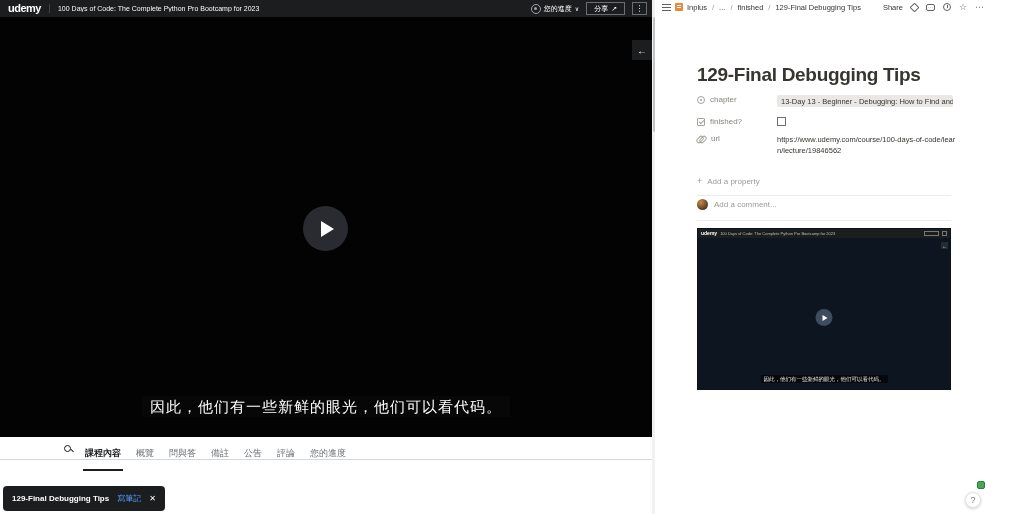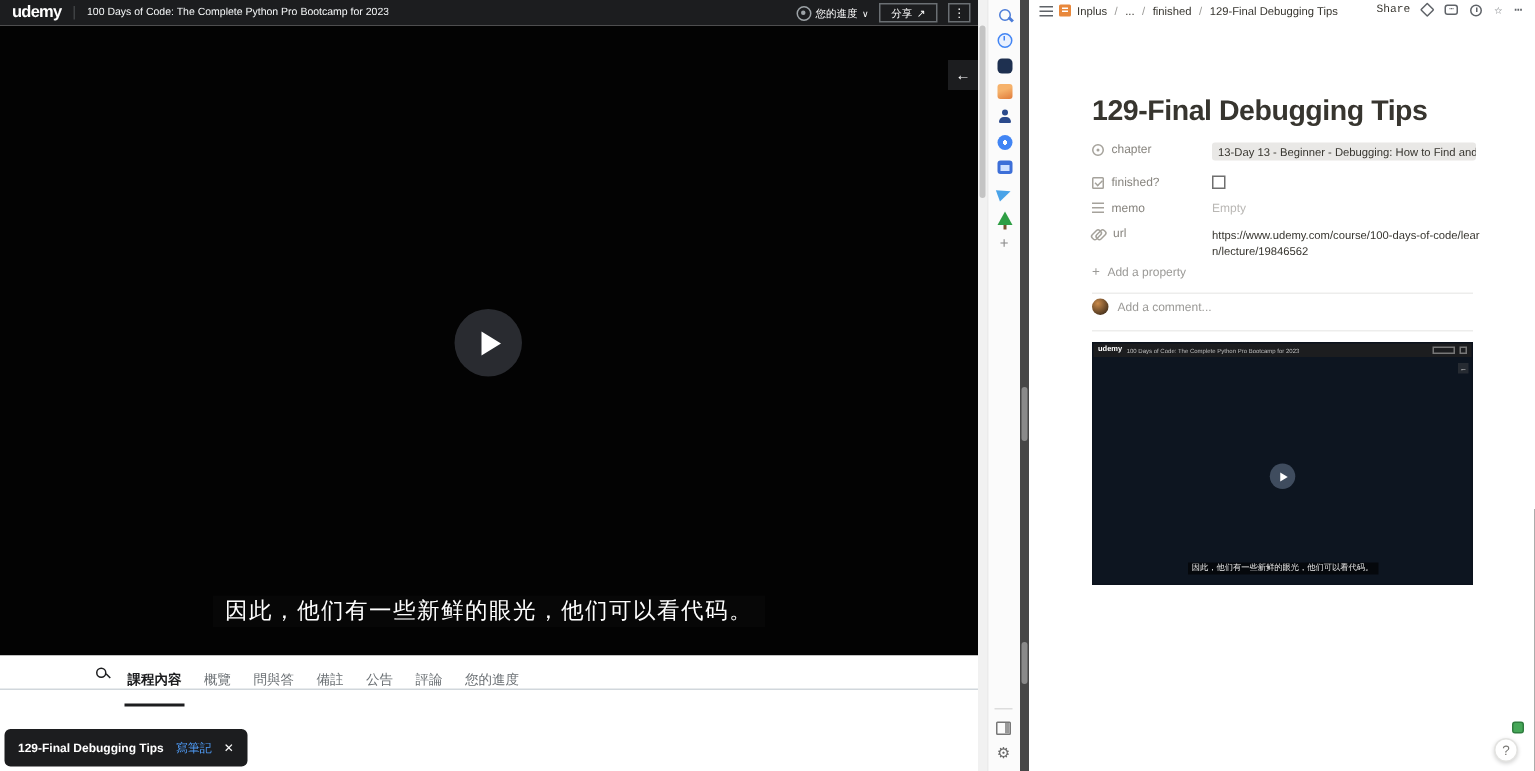--- a/index.html
+++ b/index.html
@@ -72,29 +72,29 @@
   .tb-bottom { position:absolute; left:658px; bottom:1px; width:22px; display:flex; flex-direction:column; align-items:center; }
   .tb-div { width:12px; height:1px; background:#ddd; margin-bottom:6px; }
   .i-panel { width:10px; height:9px; border:1px solid #777; border-radius:1px; position:relative; }
   .i-panel::after { content:""; position:absolute; right:0; top:0; width:3px; height:7px; background:#999; }
   .i-gear { color:#666; font-size:10px; line-height:1; }
 
   .dark-strip { position:absolute; left:680px; top:0; width:6px; height:514px; background:#474747; }
   .strip-mark { position:absolute; left:681px; width:4px; background:#8a8a8a; border-radius:2px; }
 
   
-  .notion { position:absolute; left:686px; top:0; width:337px; height:514px; background:#fff; }
+  .notion { position:absolute; left:655px; top:0; width:337px; height:514px; background:#fff; }
   .n-top { position:absolute; left:0; top:0; width:337px; height:14px; display:flex; align-items:center; padding:0 7px; gap:4px; font-size:7.5px; color:#37352f; }
   .hamburger { width:9px; height:7px; display:flex; flex-direction:column; justify-content:space-between; cursor:pointer; }
   .hamburger i { display:block; height:1px; background:#5f6368; }
   .book-icon { width:8px; height:8px; background:#e8883c; border-radius:1px; position:relative; }
   .book-icon::after { content:""; position:absolute; left:2px; top:2px; right:2px; height:1px; background:#fff; box-shadow:0 2px 0 #fff; }
   .crumb { cursor:pointer; white-space:nowrap; }
   .crumb-sep { color:#9b9a97; margin:0 1px; }
-  .n-top-right { margin-left:auto; display:flex; align-items:flex-start; gap:8px;font-family:Liberation Mono, monospace; }
+  .n-top-right { margin-left:auto; display:flex; align-items:center; gap:8px; }
   .share-label { font-size:7.5px; color:#37352f; cursor:pointer; }
   .i-sparkle { width:7px; height:7px; border:1px solid #5f6368; transform:rotate(45deg); border-radius:1px; }
   .i-bubble { width:9px; height:7px; border:1px solid #5f6368; border-radius:2px; display:flex; align-items:center; justify-content:center; color:#5f6368; font-size:5px; line-height:1; }
   .i-nclock { width:8px; height:8px; border:1px solid #5f6368; border-radius:50%; position:relative; }
   .i-nclock::after { content:""; position:absolute; left:3px; top:1px; width:1px; height:3px; background:#5f6368; }
   .i-star { color:#5f6368; font-size:9px; line-height:1; }
   .i-more { color:#5f6368; font-size:9px; line-height:1; letter-spacing:1px; }
 
   .n-title { position:absolute; left:42px; top:64px; width:260px; font-size:19px; font-weight:bold; color:#37352f; letter-spacing:-0.3px; }
   .props { position:absolute; left:42px; top:95px; width:254px; }
@@ -292,31 +292,20 @@
         <div class="prop-key">
           <div class="icon-checkprop"></div>
           <span>finished?</span>
         </div>
         <div class="prop-val">
           <div class="checkbox"></div>
         </div>
       </div>
       <div class="prop-row">
         <div class="prop-key">
-          <div class="icon-lines">
-              <i></i>
-              <i></i>
-              <i></i>
-            </div>
-          <span>memo</span>
-        </div>
-        <div class="prop-val empty-val">Empty</div>
-      </div>
-      <div class="prop-row">
-        <div class="prop-key">
           <div class="icon-link"></div>
           <span>url</span>
         </div>
         <div class="prop-val">
           <div class="url-val">https://www.udemy.com/course/100-days-of-code/learn/lecture/19846562</div>
         </div>
       </div>
     </div>
 
     <div class="add-prop">

